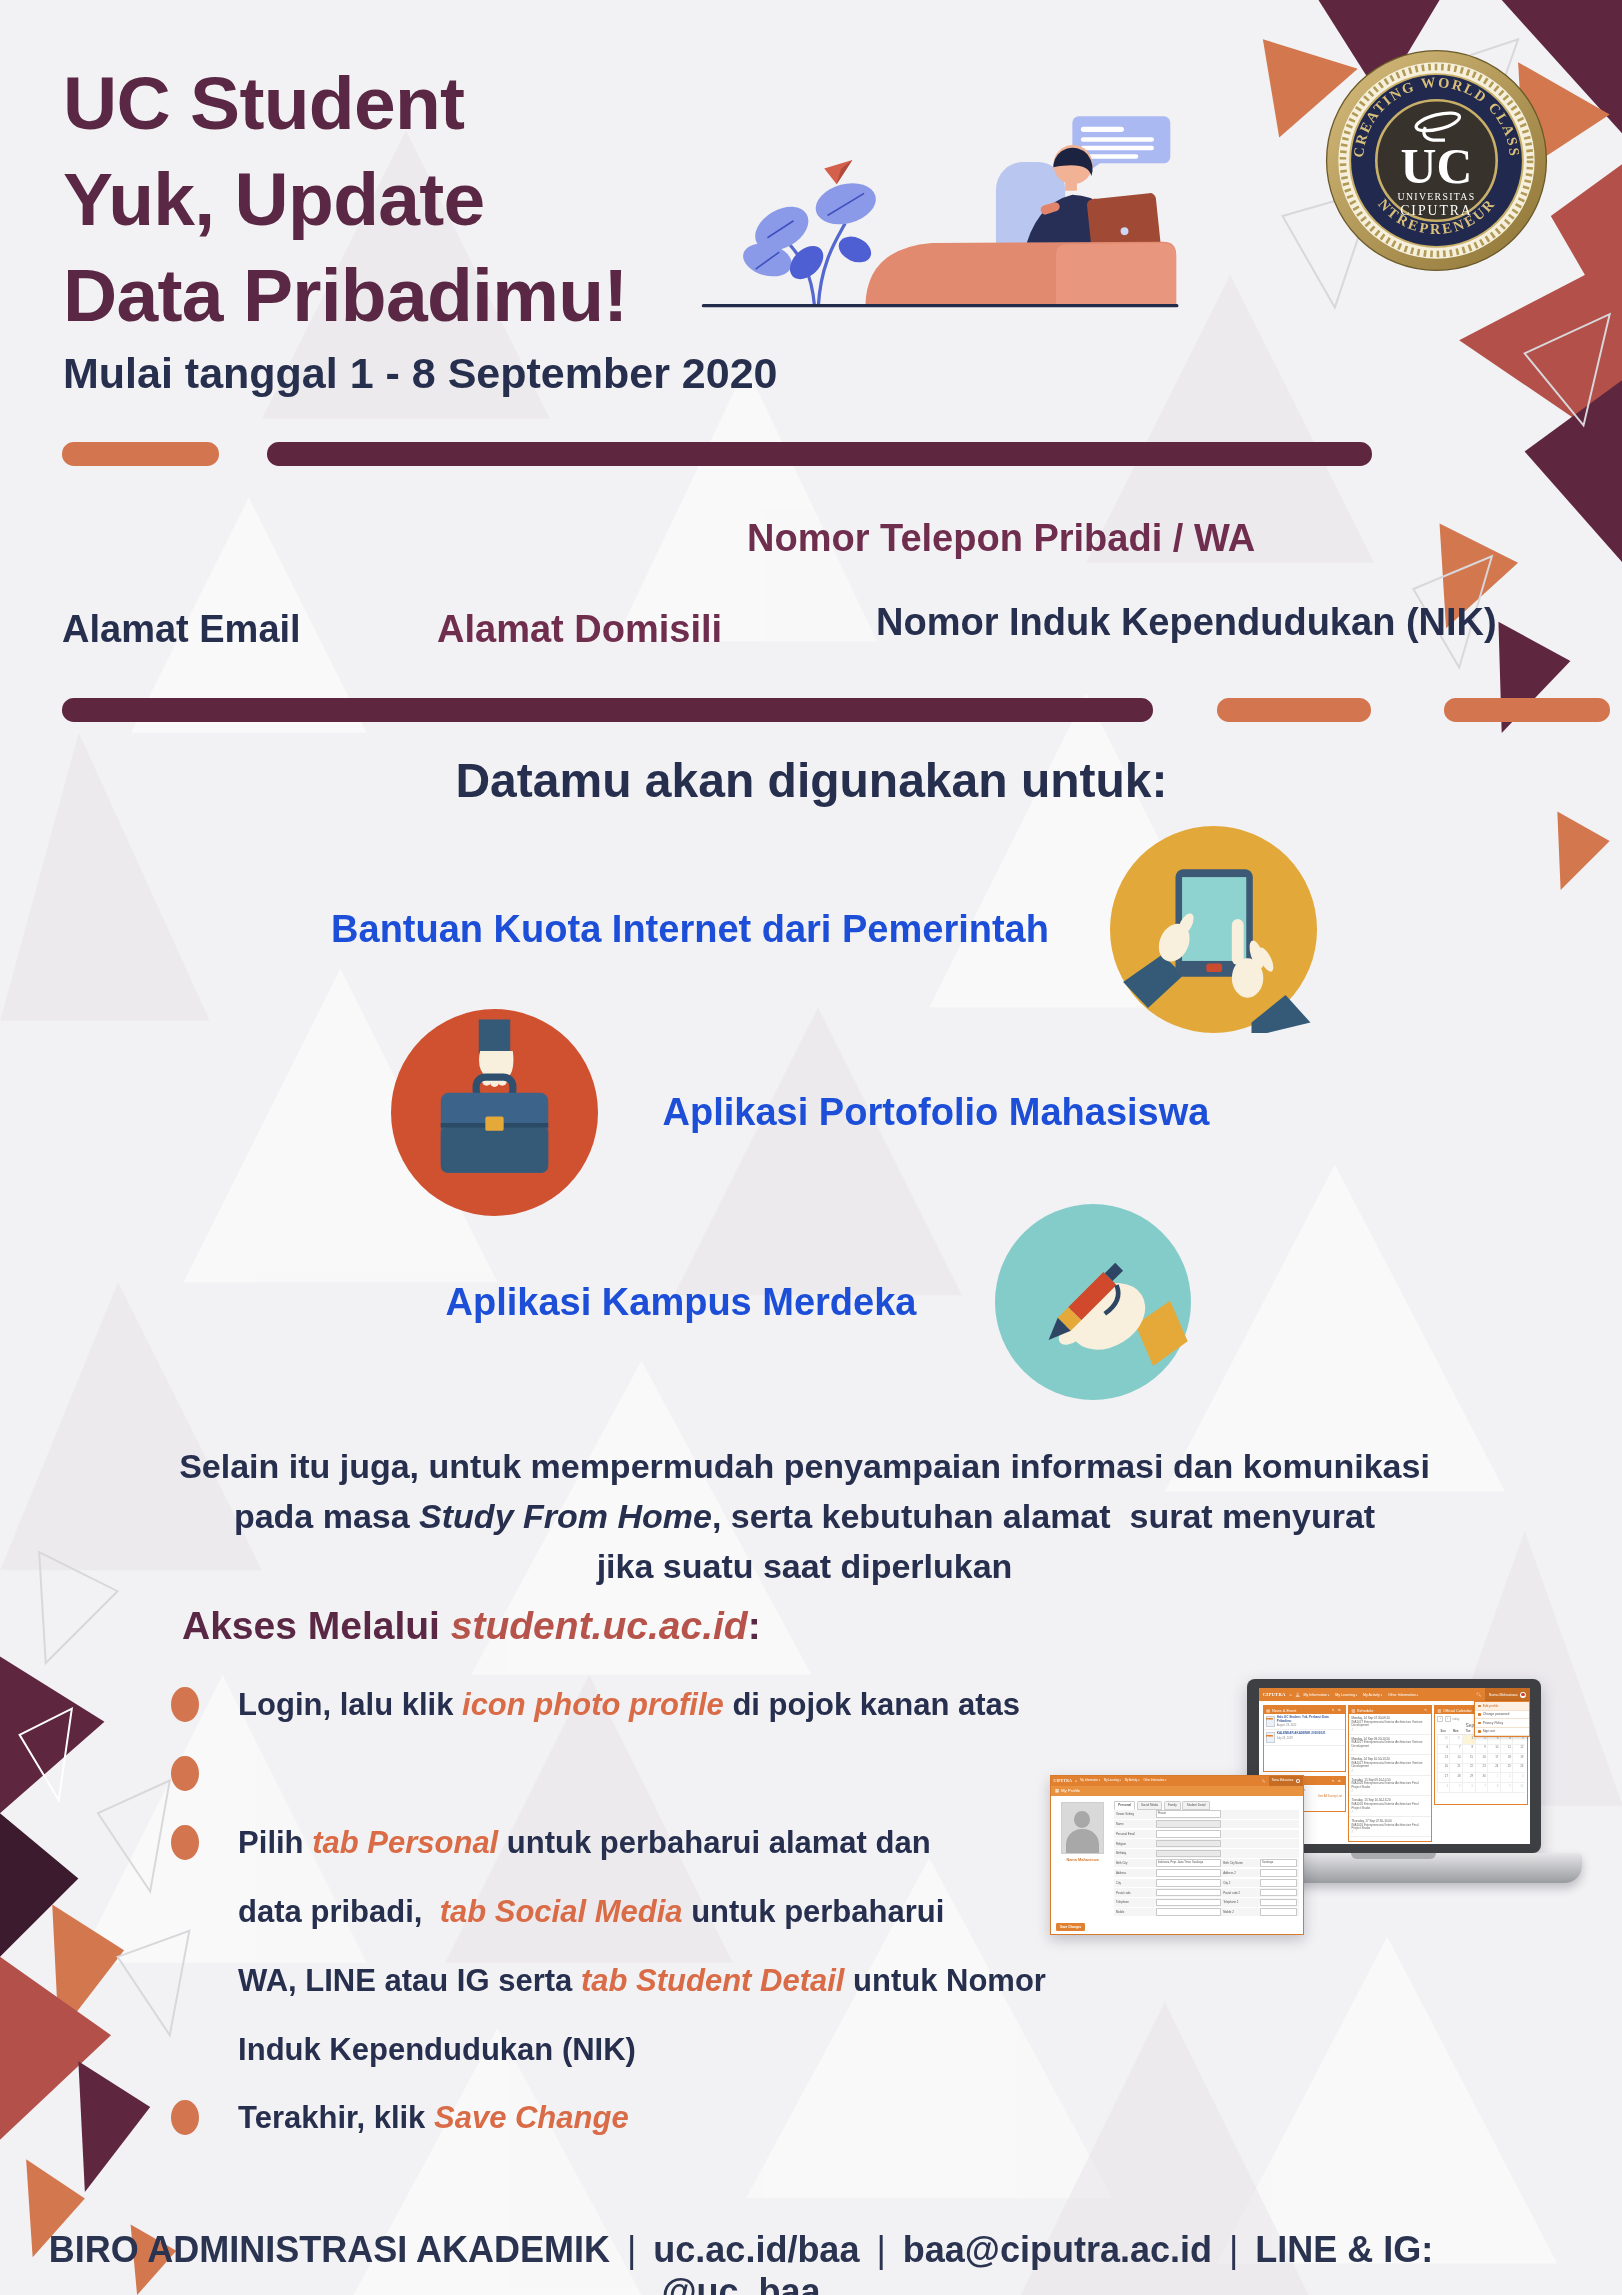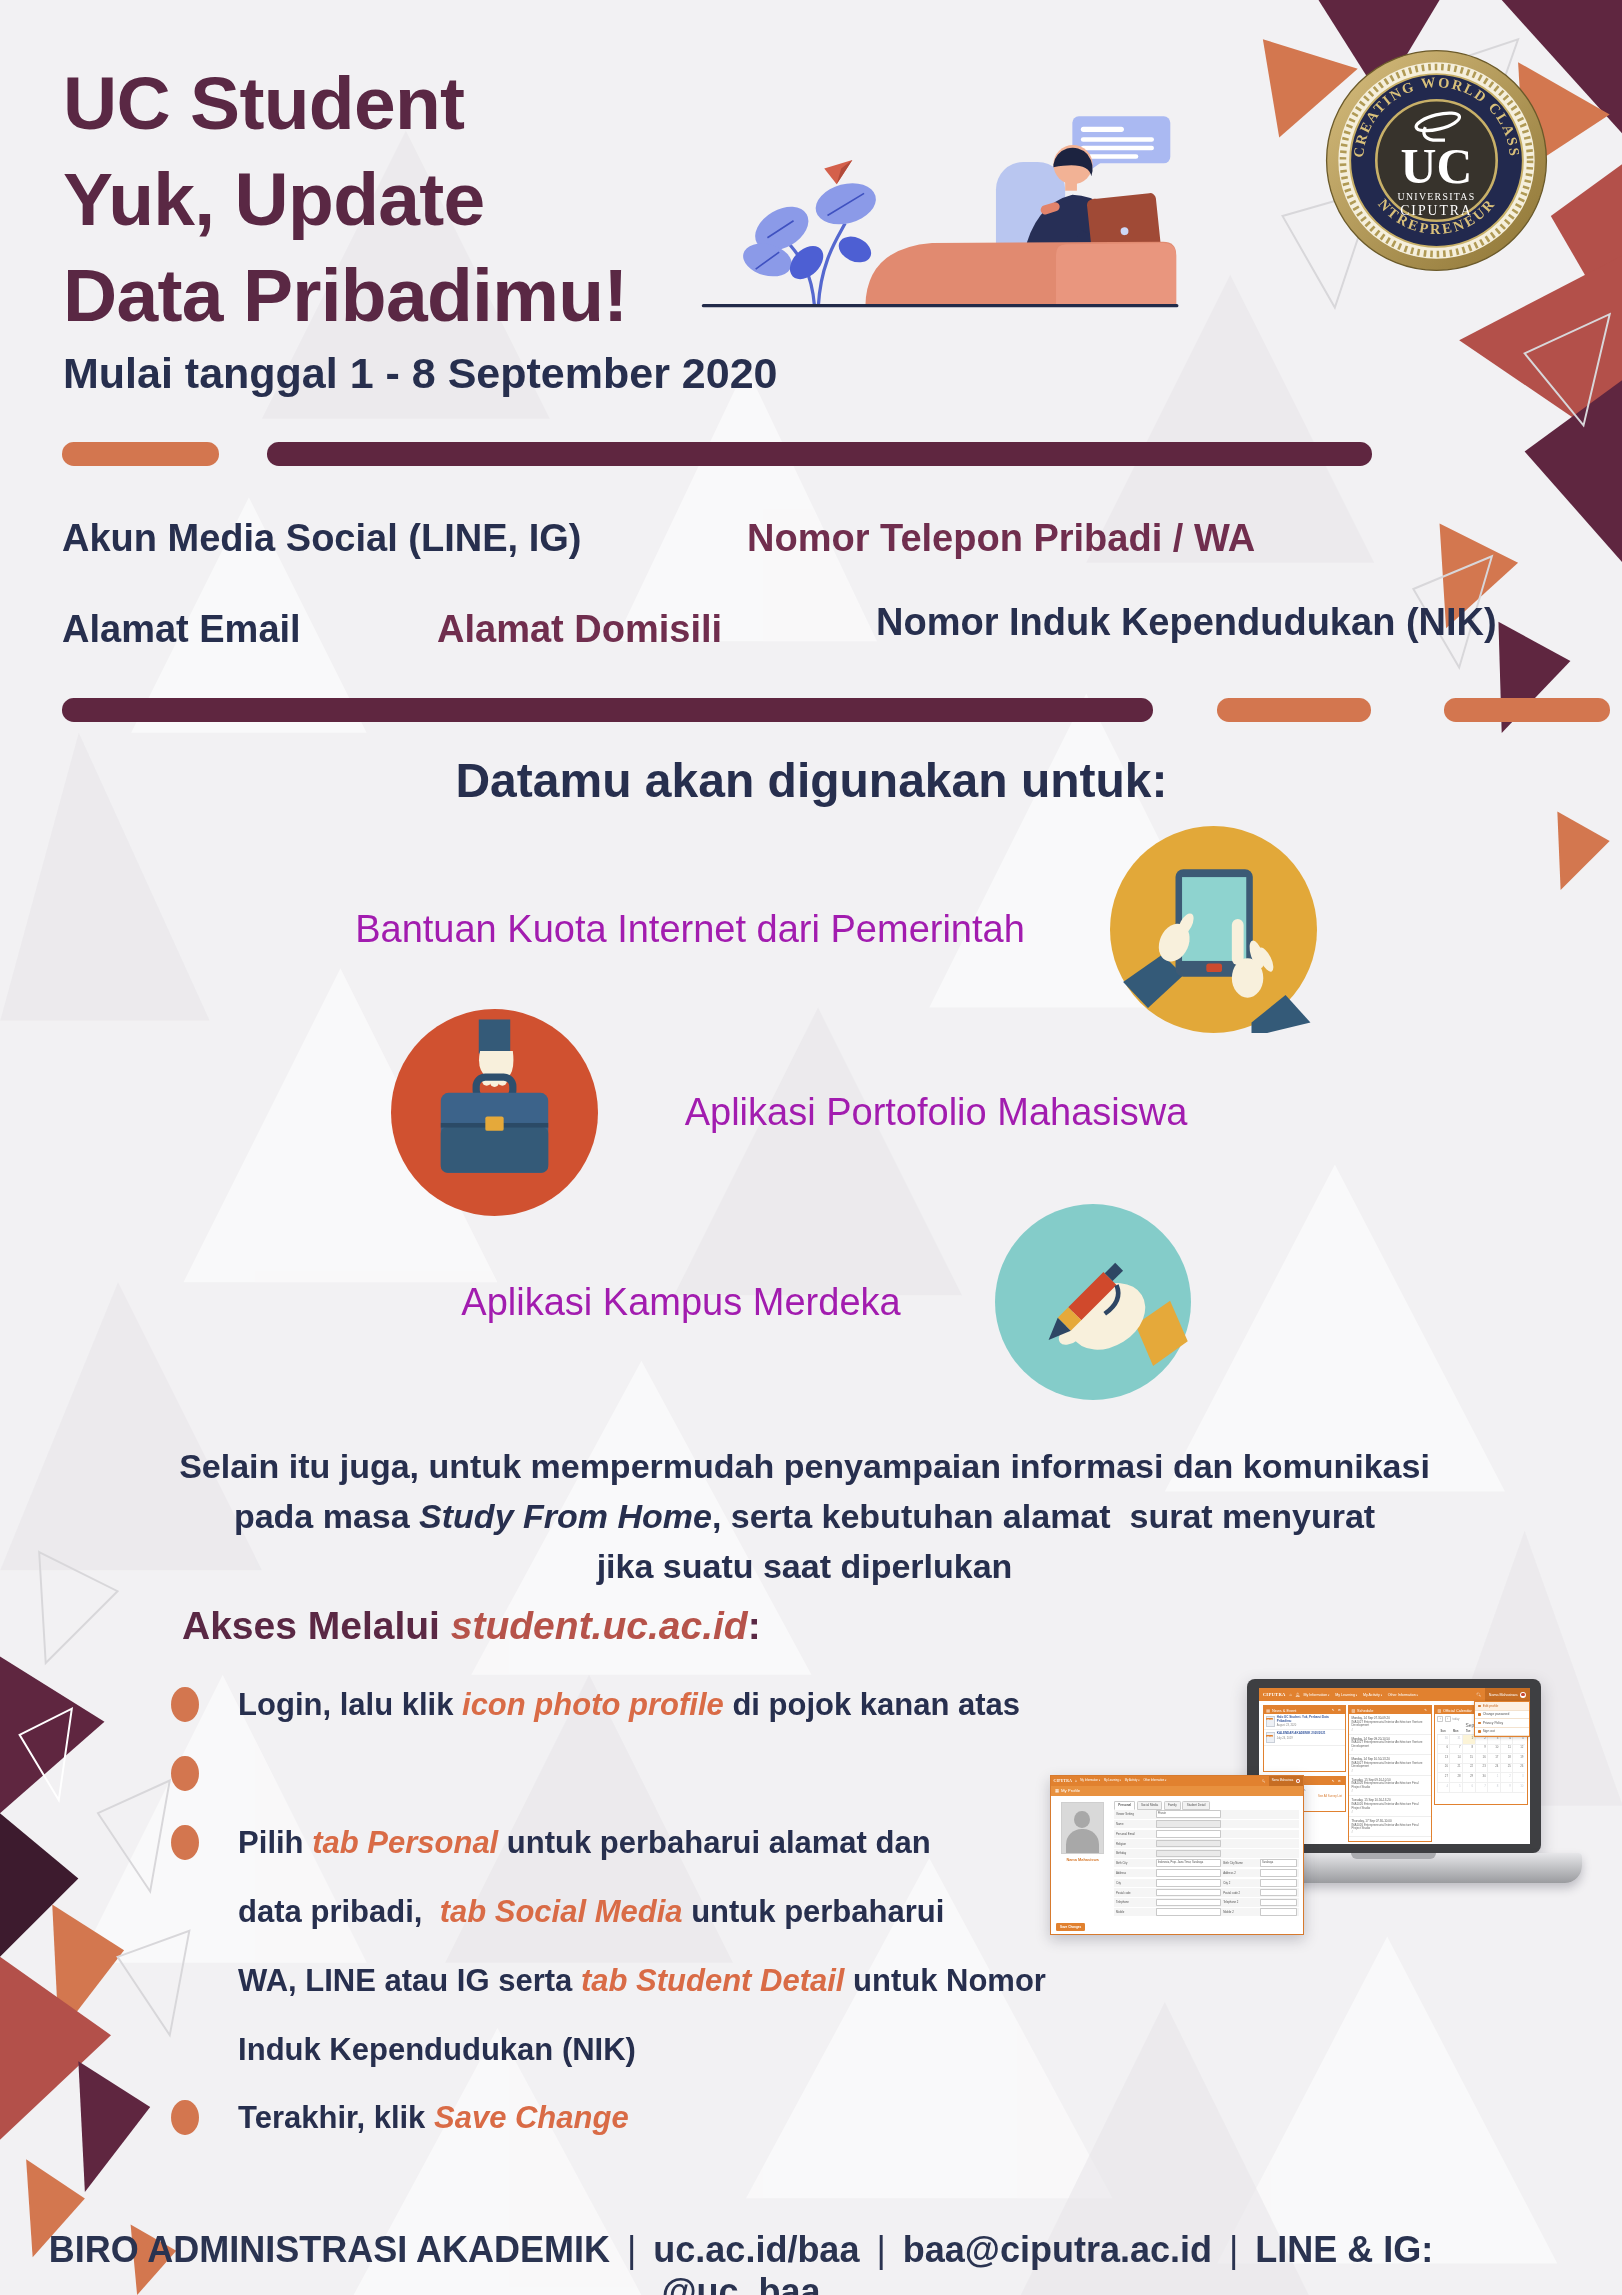--- a/index.html
+++ b/index.html
@@ -7,21 +7,21 @@
         font-family:"Liberation Sans",sans-serif;}
   .abs{position:absolute;}
   svg{display:block;}
 
   
   .title{left:63px;top:55px;font-size:75px;font-weight:bold;color:#5a2844;line-height:96px;letter-spacing:-0.7px;}
   .subtitle{left:63px;top:349px;font-size:43px;font-weight:bold;color:#272f4e;}
   .field{position:absolute;font-size:38px;font-weight:bold;white-space:nowrap;}
   .navy{color:#272f4e;} .maroon{color:#702e4e;}
   .usage-heading{left:0;top:753px;width:1623px;text-align:center;font-size:48px;font-weight:bold;color:#272f4e;}
-  .usage-label{position:absolute;transform:translate(-50%,-50%);font-size:38px;font-weight:normal;color:#a21caf;white-space:nowrap;}
+  .usage-label{position:absolute;transform:translate(-50%,-50%);font-size:38px;font-weight:bold;color:#1d4ed8;white-space:nowrap;}
   .note{left:0;top:1441px;width:1609px;text-align:center;font-size:34px;font-weight:bold;color:#272f4e;line-height:50px;}
   .note span{white-space:pre-wrap;}
   .em-it{font-style:italic;}
   .access-heading{left:182px;top:1604px;font-size:39px;font-weight:bold;color:#5a2844;white-space:nowrap;}
   .site{color:#b6534a;font-style:italic;}
   .step{position:absolute;left:171px;display:flex;align-items:flex-start;}
   .bullet{width:27.5px;height:35px;background:#d3764f;border-radius:50%;margin-right:23.6px;flex:none;margin-top:17px;}
   .step-text{font-size:31px;font-weight:bold;color:#272f4e;line-height:69px;white-space:nowrap;margin-left:16px;}
   .step-text span{white-space:pre-wrap;}
   .em{color:#d96b46;font-style:italic;}
@@ -260,21 +260,20 @@
   <div class="abs title">
     <div>UC Student</div>
     <div>Yuk, Update</div>
     <div>Data Pribadimu!</div>
   </div>
   <div class="abs subtitle">Mulai tanggal 1 - 8 September 2020</div>
 
   <div class="bar bar-orange" style="left:62px;top:442px;width:157px;"></div>
   <div class="bar bar-maroon" style="left:267px;top:442px;width:1105px;"></div>
 
-  <div class="field navy" style="left:62px;top:517px;">Akun Media Social (LINE, IG)</div>
   <div class="field maroon" style="left:747px;top:517px;">Nomor Telepon Pribadi / WA</div>
   <div class="field navy" style="left:62px;top:608px;">Alamat Email</div>
   <div class="field maroon" style="left:437px;top:608px;">Alamat Domisili</div>
   <div class="field navy" style="left:876px;top:601px;">Nomor Induk Kependudukan (NIK)</div>
 
   <div class="bar bar-maroon" style="left:62px;top:698px;width:1091px;"></div>
   <div class="bar bar-orange" style="left:1217px;top:698px;width:154px;"></div>
   <div class="bar bar-orange" style="left:1444px;top:698px;width:166px;"></div>
 
   <div class="abs usage-heading">Datamu akan digunakan untuk:</div>

